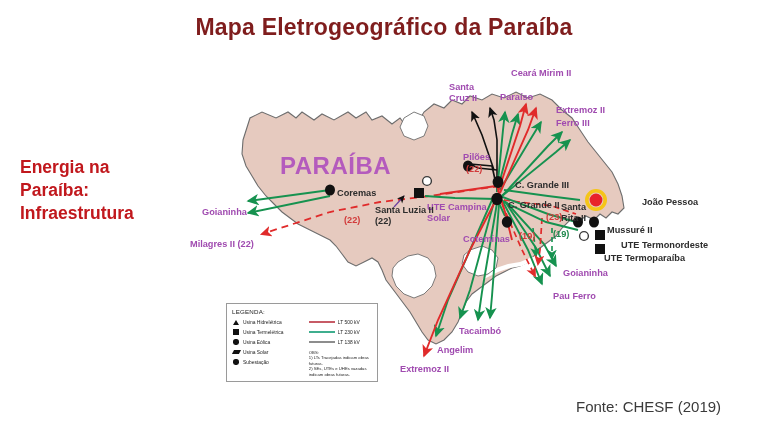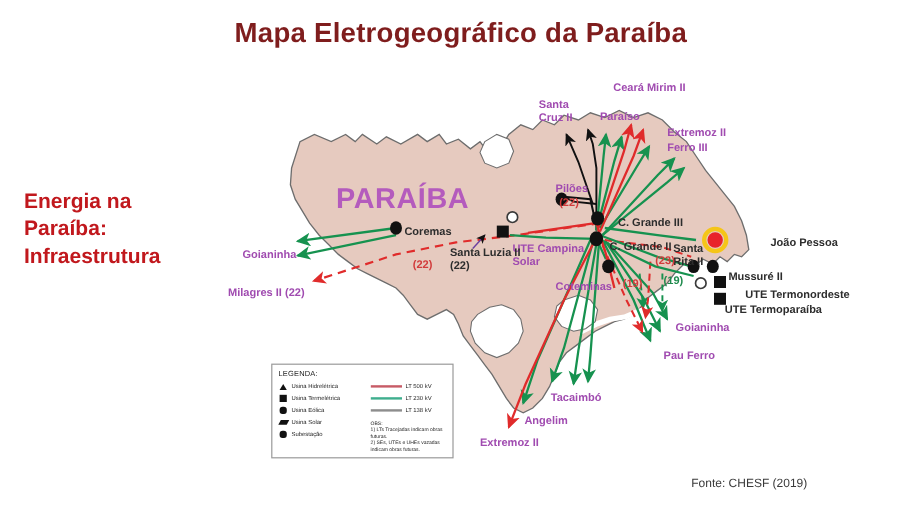--- a/index.html
+++ b/index.html
@@ -23,21 +23,21 @@
   .headline {
     position: absolute; left: 8px; top: 156px; width: 175px;
     font-size: 17.5px; font-weight: bold; line-height: 1.32;
     color: #c1181d;
     margin-left: 12px;
   }
 
   
   .source {
     position: absolute; left: 576px; top: 398px;
-    font-size: 10px; color: #3a3a3a;
+    font-size: 15px; color: #3a3a3a;
   }
 
   
   #mapwrap { position: absolute; left: 0; top: 0; width: 768px; height: 432px; }
   svg.mapsvg { position:absolute; left:0; top:0; width:768px; height:432px; }
 
   
   .lbl {
     position: absolute;
     font-size: 9.2px;

